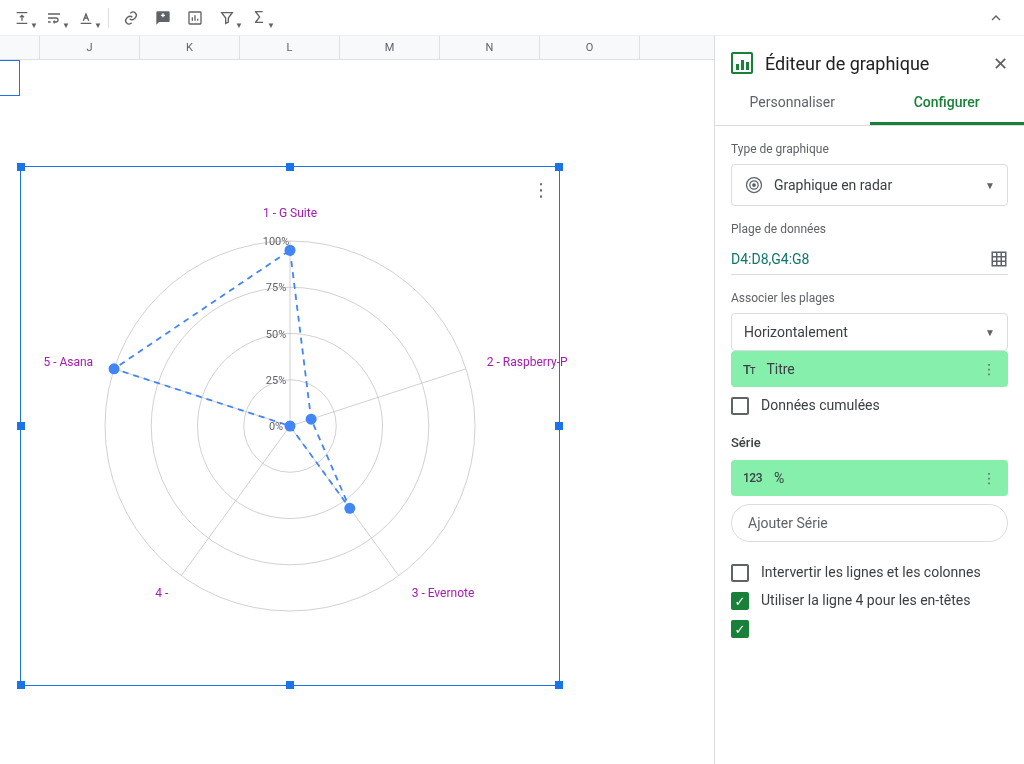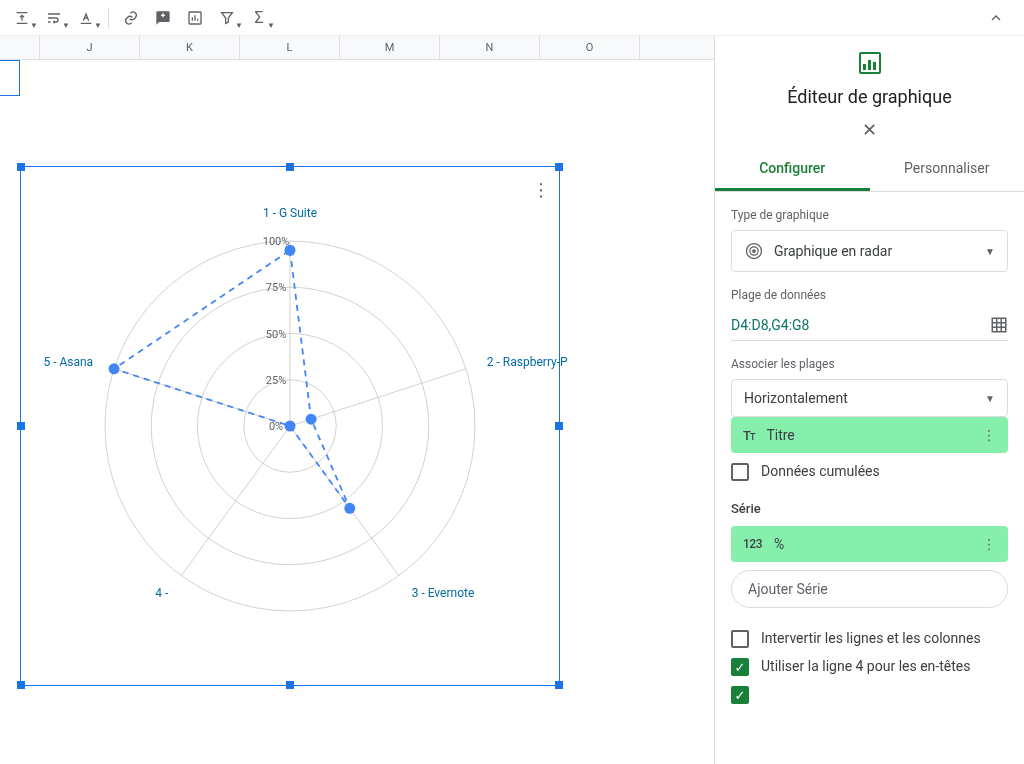--- a/index.html
+++ b/index.html
@@ -27,25 +27,25 @@
 .h-bl { left: -4px; bottom: -4px; }
 .h-br { right: -4px; bottom: -4px; }
 .h-tm { left: 50%; top: -4px; margin-left: -4px; }
 .h-bm { left: 50%; bottom: -4px; margin-left: -4px; }
 .h-ml { left: -4px; top: 50%; margin-top: -4px; }
 .h-mr { right: -4px; top: 50%; margin-top: -4px; }
 .chart-menu { position: absolute; right: 10px; top: 12px; color: #5f6368; cursor: pointer; font-size: 18px; letter-spacing: -1px; }
 
 .radar { position: absolute; left: 50%; top: 50%; transform: translate(-50%, -50%); width: 420px; height: 420px; }
 .radar svg { overflow: visible; }
-.axis-lbl { position: absolute; font-size: 12px; color: #0369a1; white-space: nowrap; }
+.axis-lbl { position: absolute; font-size: 12px; color: #a21caf; white-space: nowrap; }
 .tick-lbl { position: absolute; font-size: 11px; color: #5f6368; transform: translate(-50%, -50%); }
 
 .side-panel { width: 310px; border-left: 1px solid #dadce0; display: flex; flex-direction: column; background: #fff; }
-.sp-header { display: flex; align-items: center; padding: 16px 16px 8px 16px; gap: 12px; flex-direction: column; }
+.sp-header { display: flex; align-items: center; padding: 16px 16px 8px 16px; gap: 12px; }
 .sp-title { font-size: 18px; color: #202124; flex: 1; }
 .sp-close { color: #5f6368; cursor: pointer; font-size: 18px; }
 .sp-tabs { display: flex; border-bottom: 1px solid #dadce0; }
 .sp-tab { flex: 1; text-align: center; padding: 12px 0; font-size: 14px; color: #5f6368; cursor: pointer; }
 .sp-tab.active { color: #188038; font-weight: 500; border-bottom: 3px solid #188038; }
 
 .sp-body { flex: 1; overflow-y: auto; padding: 16px; }
 .sp-section-label { font-size: 12px; color: #5f6368; margin-bottom: 8px; margin-top: 16px; }
 .sp-section-label:first-child { margin-top: 0; }
 .sp-section-title { font-size: 13px; color: #3c4043; font-weight: 500; margin-top: 20px; margin-bottom: 10px; }
@@ -190,22 +190,22 @@
     <div class="sp-header">
       <div class="bar-ico">
           <span style="height:6px"></span>
           <span style="height:10px"></span>
           <span style="height:8px"></span>
         </div>
       <div class="sp-title">Éditeur de graphique</div>
       <div class="sp-close">✕</div>
     </div>
     <div class="sp-tabs">
+      <div class="sp-tab">Personnaliser</div>
       <div class="sp-tab active">Configurer</div>
-      <div class="sp-tab">Personnaliser</div>
     </div>
     <div class="sp-body">
       <div class="sp-section-label">Type de graphique</div>
       <div class="dropdown">
         <svg class="icon-radar" viewBox="0 0 24 24" fill="none" stroke="#5f6368" stroke-width="1.5">
             <circle cx="12" cy="12" r="9"></circle>
             <circle cx="12" cy="12" r="5"></circle>
             <circle cx="12" cy="12" r="1.5" fill="#5f6368"></circle>
           </svg>
         <span>Graphique en radar</span>

